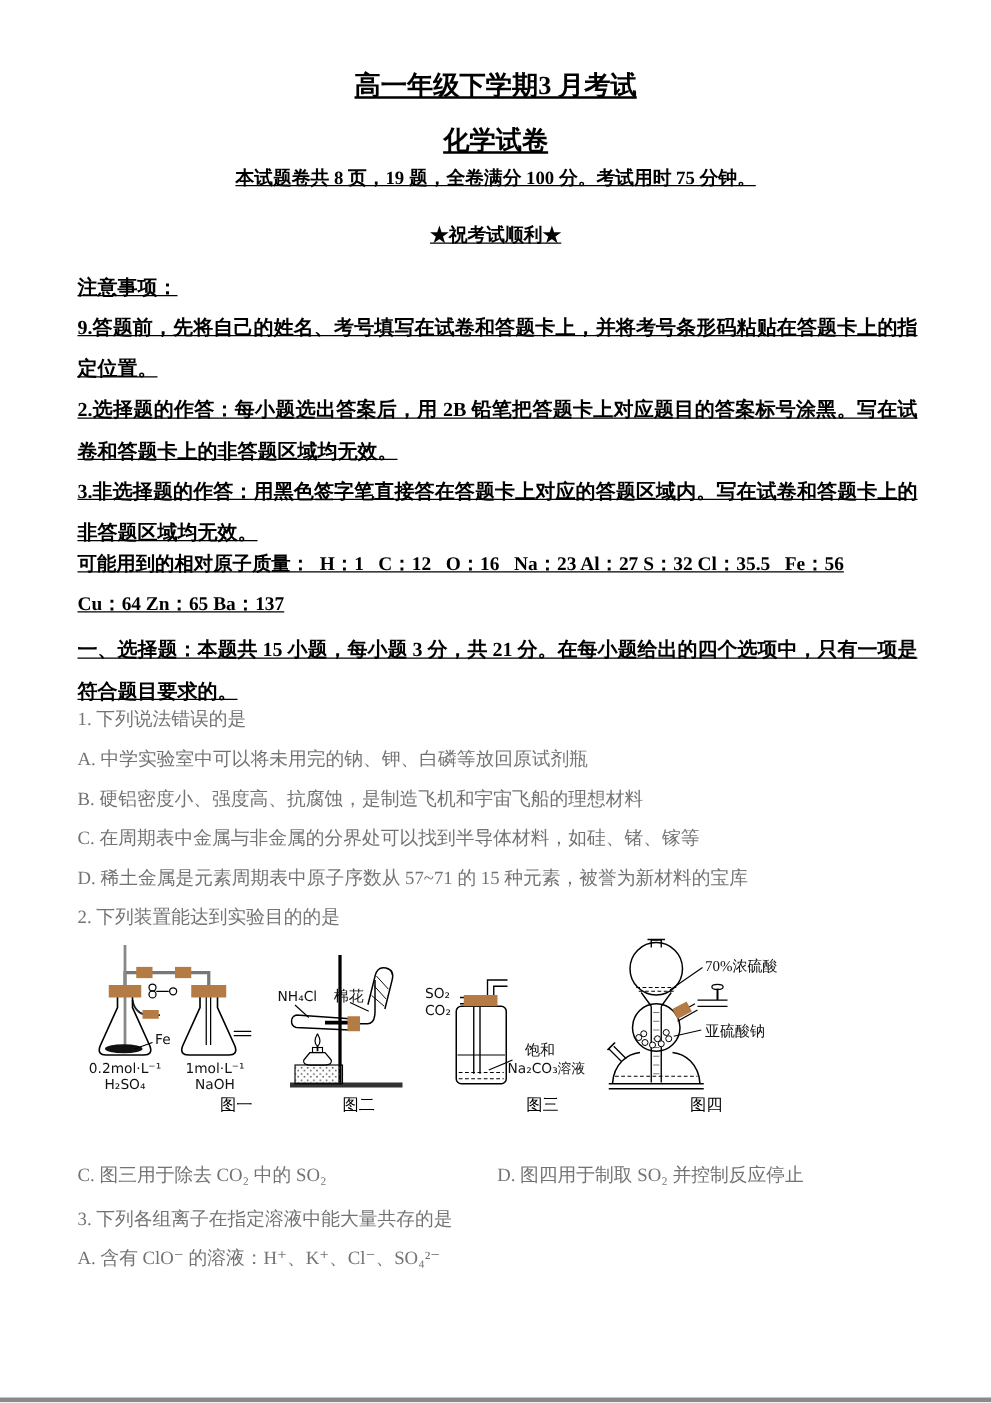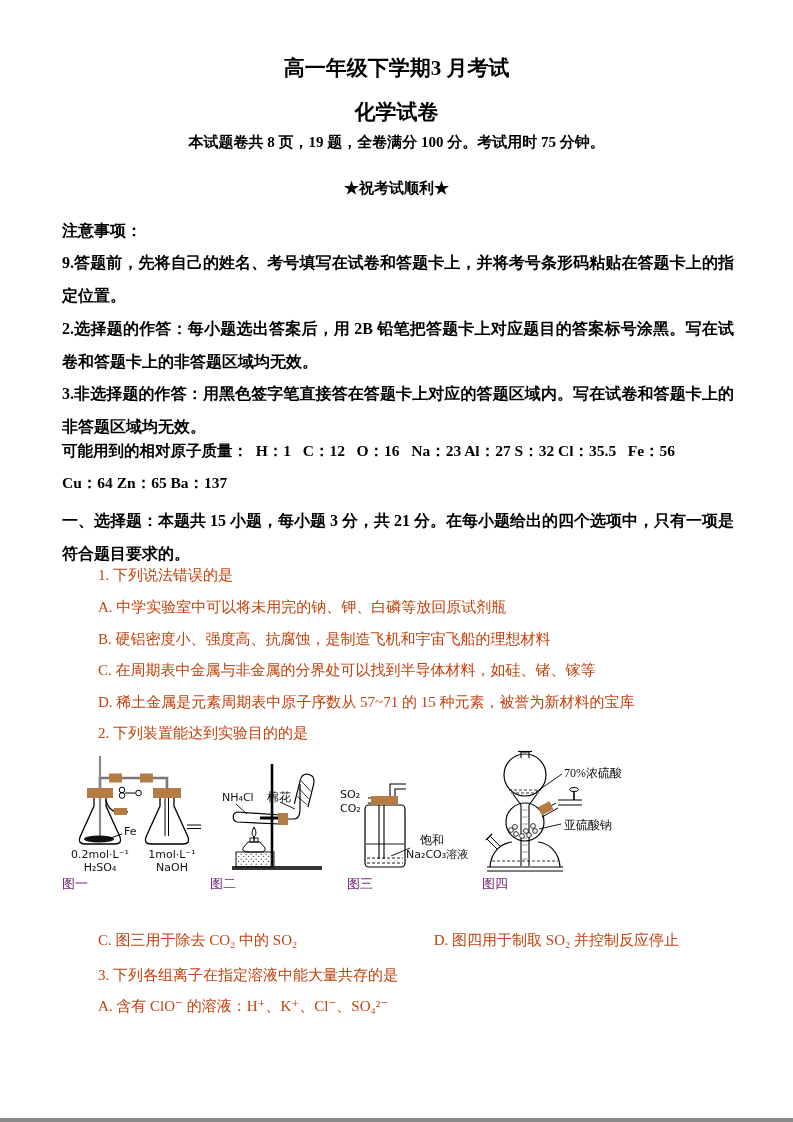--- a/index.html
+++ b/index.html
@@ -1,35 +1,35 @@
 <!DOCTYPE html>
 <html><head>
 <meta charset="utf-8">
 <style>
   html,body{margin:0;padding:0;background:#fff;}
   .page{position:relative;width:793px;height:1122px;background:#fff;overflow:hidden;
         font-family:"Liberation Serif","DejaVu Serif",serif;color:#000;}
   .abs{position:absolute;left:62px;width:672px;}
   .c{left:0;width:793px;text-align:center;}
-  .b{font-weight:700;}
+  .b{font-weight:700;text-decoration:underline;}
   .t1{top:54px;font-size:21px;}
   .t2{top:98px;font-size:21px;}
   .info{top:133px;font-size:15px;}
   .wish{top:179px;font-size:15px;}
   .para{font-size:16px;line-height:33px;text-align:justify;}
   .masses{font-size:15.5px;white-space:pre;}
-  .q{font-size:15px;color:#c2410c;white-space:nowrap;margin-left:36px;}
+  .q{font-size:15px;color:#737373;white-space:nowrap;}
   .row .optA{display:inline-block;width:332px;}
   .figs{position:absolute;top:748px;left:0;width:793px;height:150px;}
   .fig{position:absolute;top:0;height:150px;}
   .fig svg{position:absolute;top:0;left:0;}
   .flabel{position:absolute;font-size:11px;color:#111;white-space:nowrap;
           font-family:"DejaVu Sans","Liberation Sans",sans-serif;}
   .flabel.cjk{font-size:12px;font-family:"Liberation Serif","DejaVu Serif",serif;}
-  .fcap{position:absolute;top:127px;font-size:13px;text-align:left;color:#701a75;}
+  .fcap{position:absolute;top:127px;font-size:13px;text-align:right;color:#000000;}
   .bottom-edge{position:absolute;left:0;right:0;bottom:0;height:4px;background:#8a8a8a;}
 </style>
 </head>
 <body>
 
 <div class="page">
 
   <div class="abs c b t1">高一年级下学期3 月考试</div>
   <div class="abs c b t2">化学试卷</div>
   <div class="abs c b info">本试题卷共 8 页，19 题，全卷满分 100 分。考试用时 75 分钟。</div>

